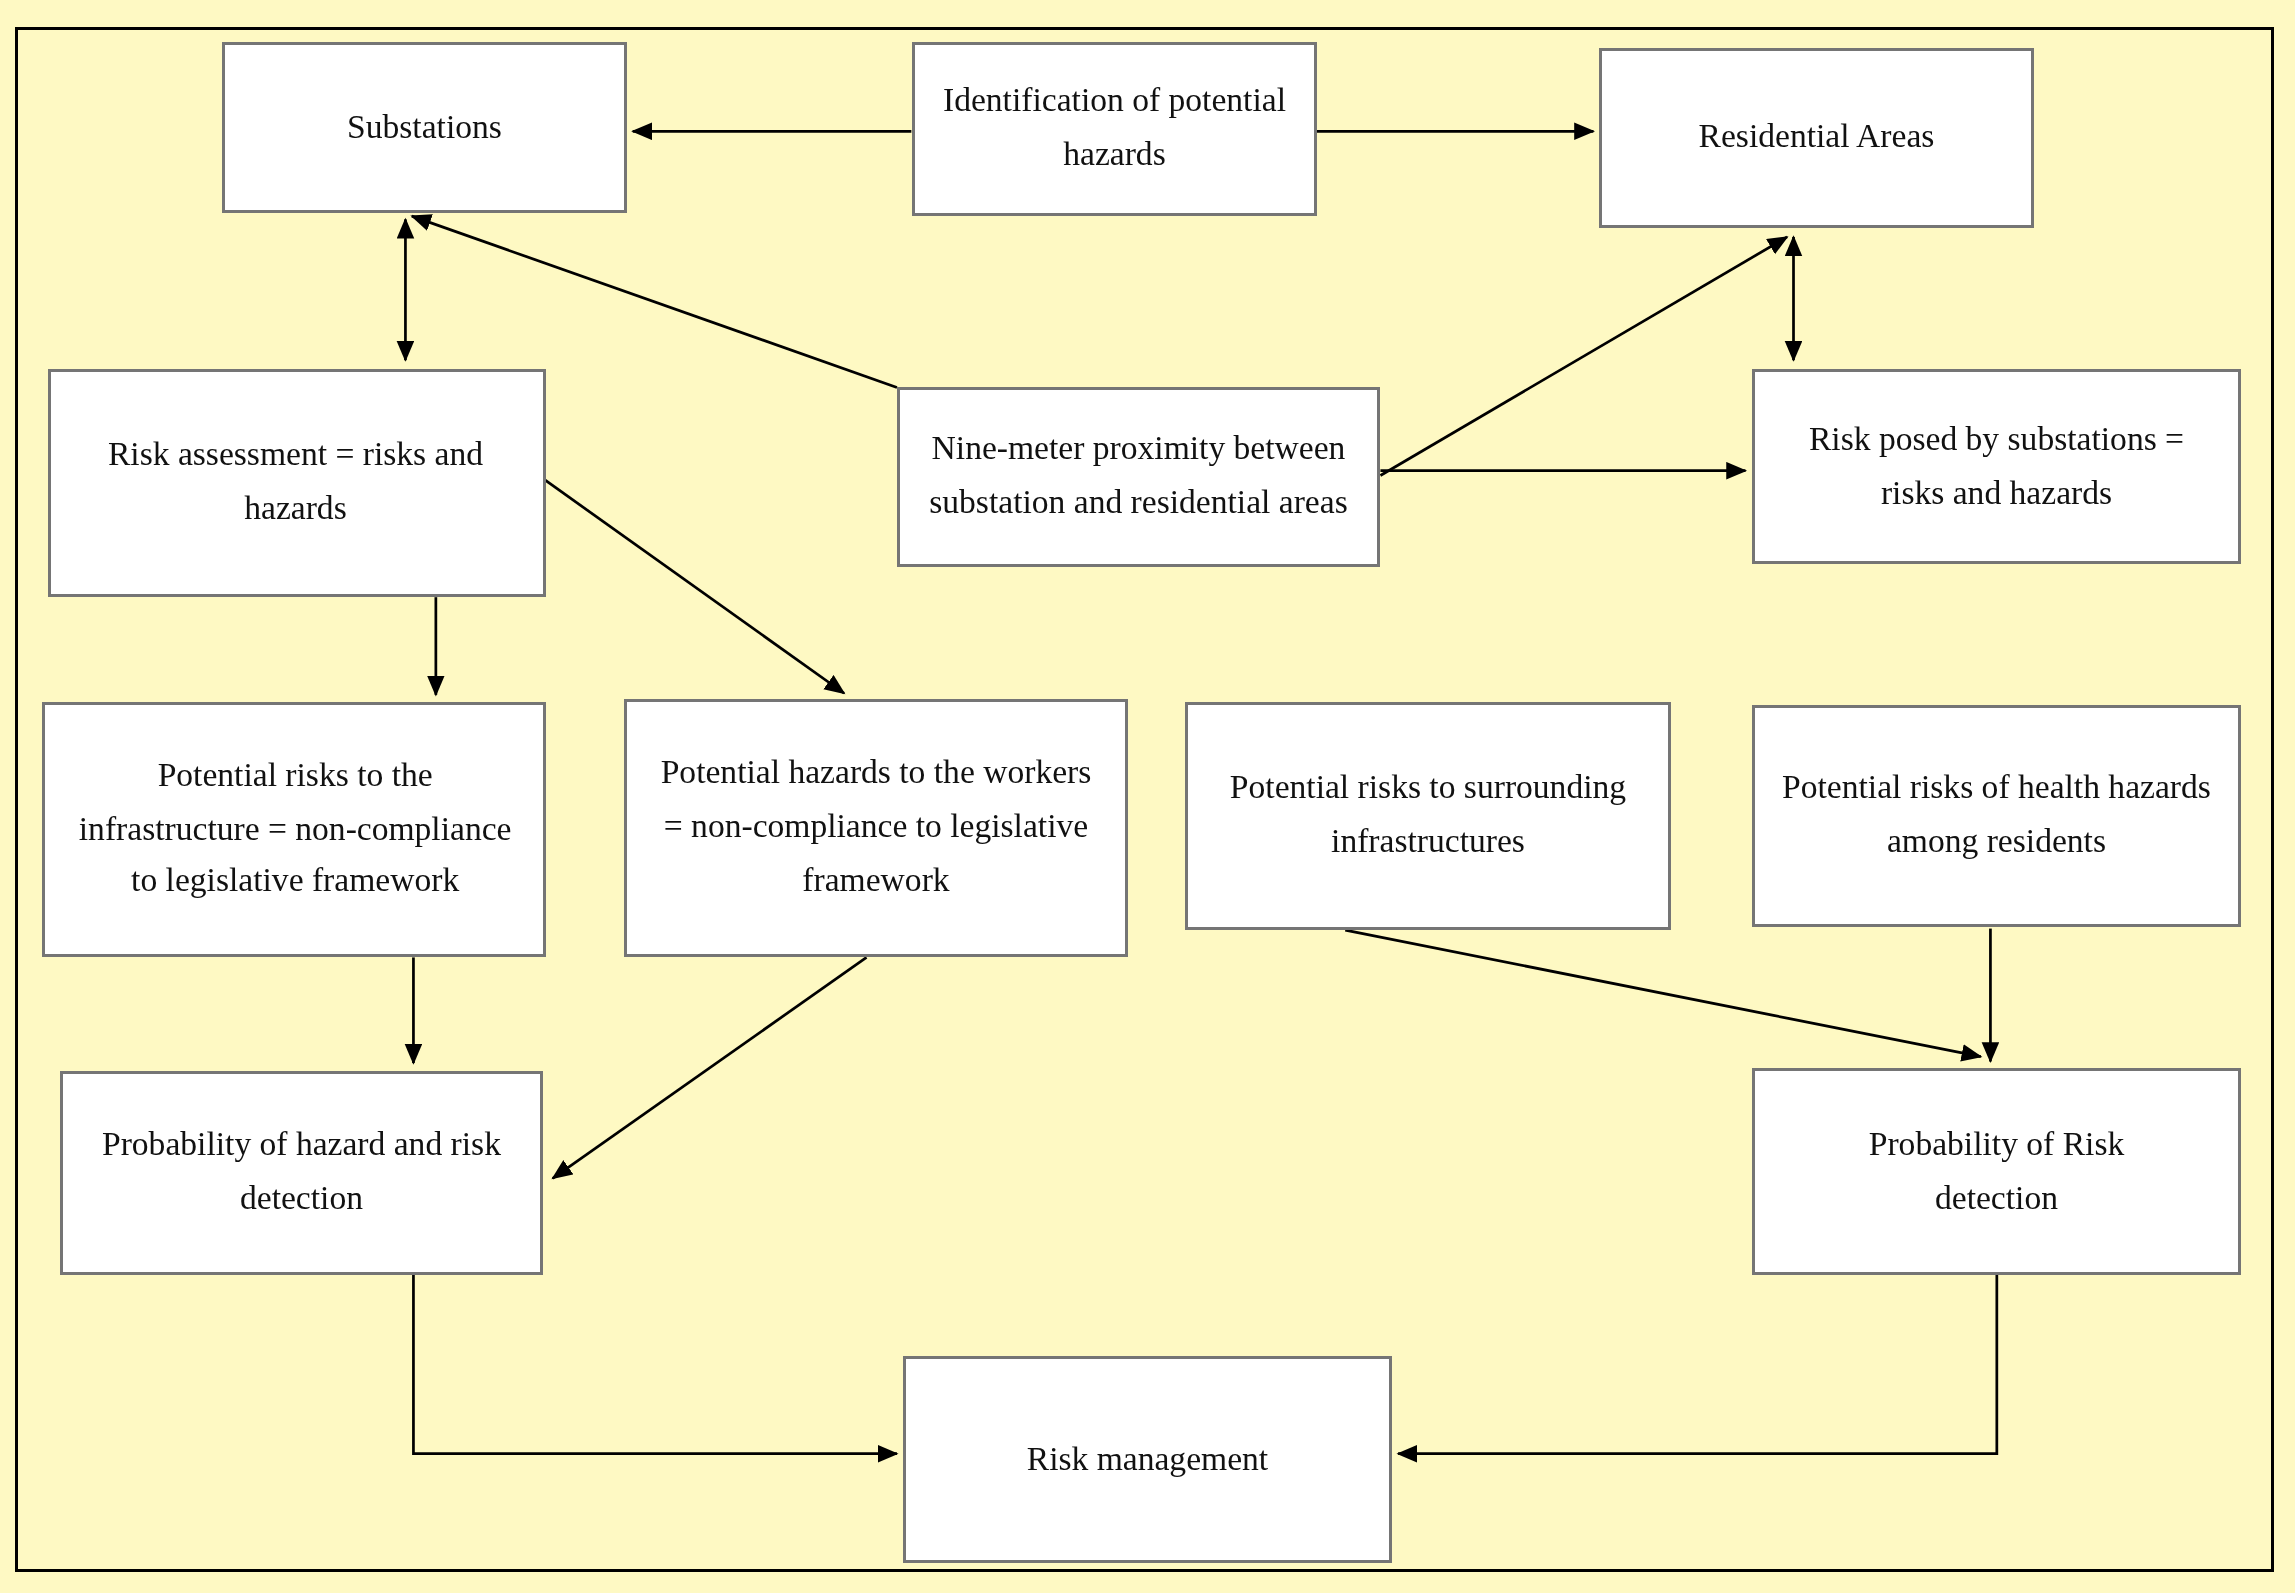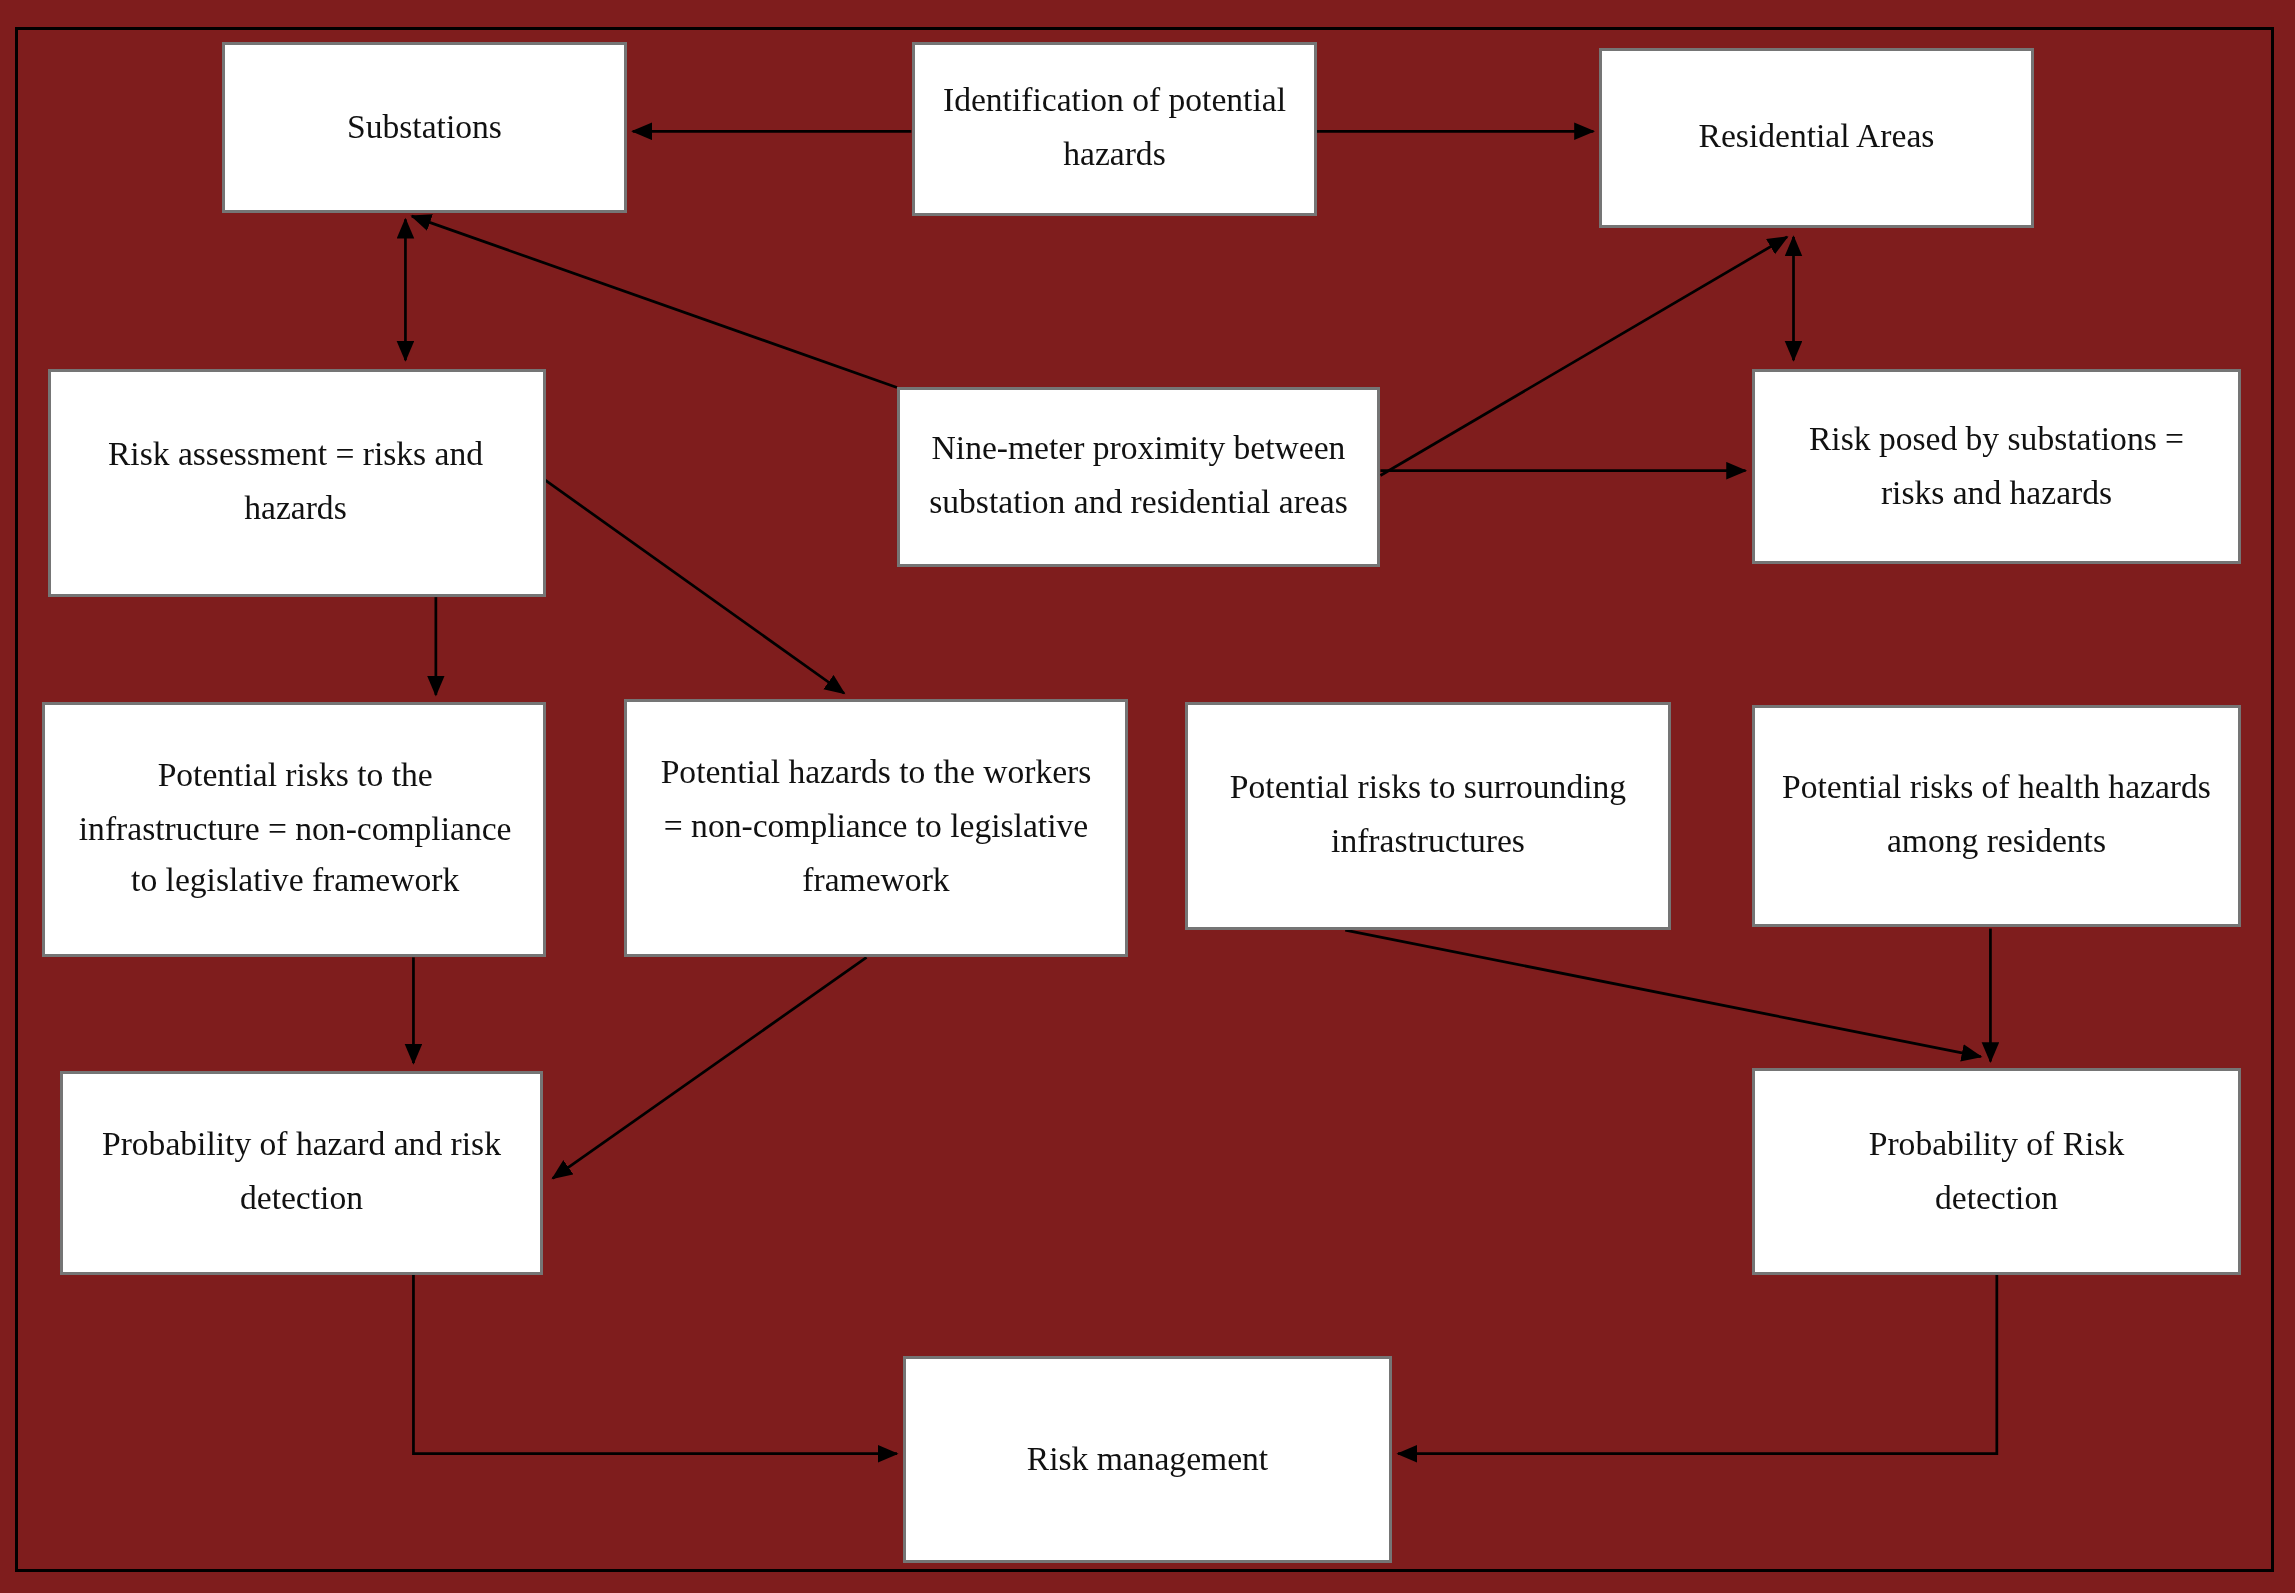--- a/index.html
+++ b/index.html
@@ -1,20 +1,20 @@
 <!DOCTYPE html>
 <html style="font-size:8.5px"><head>
 <meta charset="utf-8">
 <style>
   html, body { margin: 0; padding: 0; background: #ffffff; }
   #viewport {
     position: relative;
     width: 2295px;
     height: 1593px;
-    background: #7f1d1d;
+    background: #fef9c3;
     overflow: hidden;
   }
   .stage {
     position: absolute;
     left: 0; top: 0;
     width: 765px;
     height: 531px;
     transform: scale(3);
     transform-origin: 0 0;
     font-family: "Liberation Serif", "DejaVu Serif", serif;

